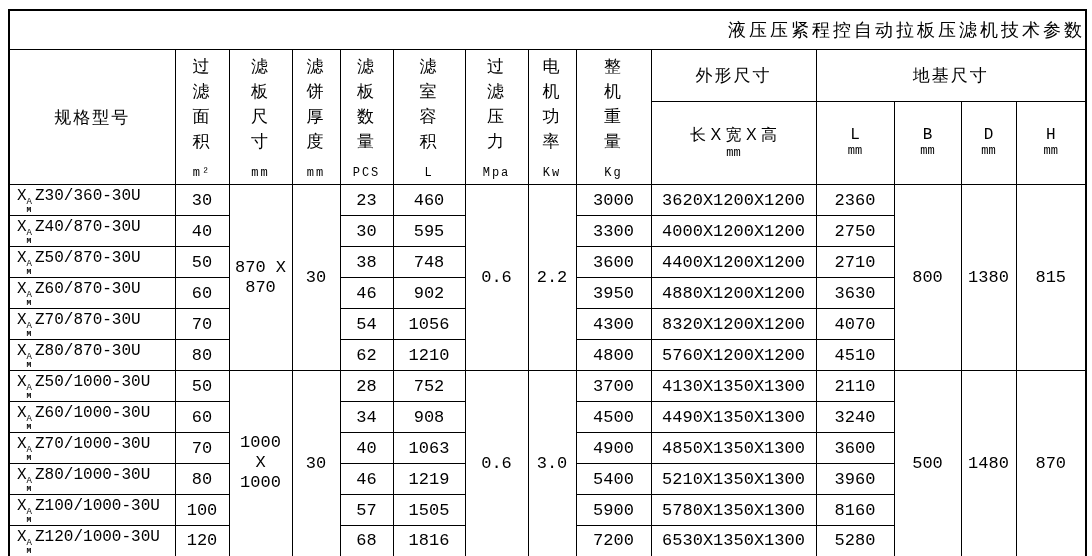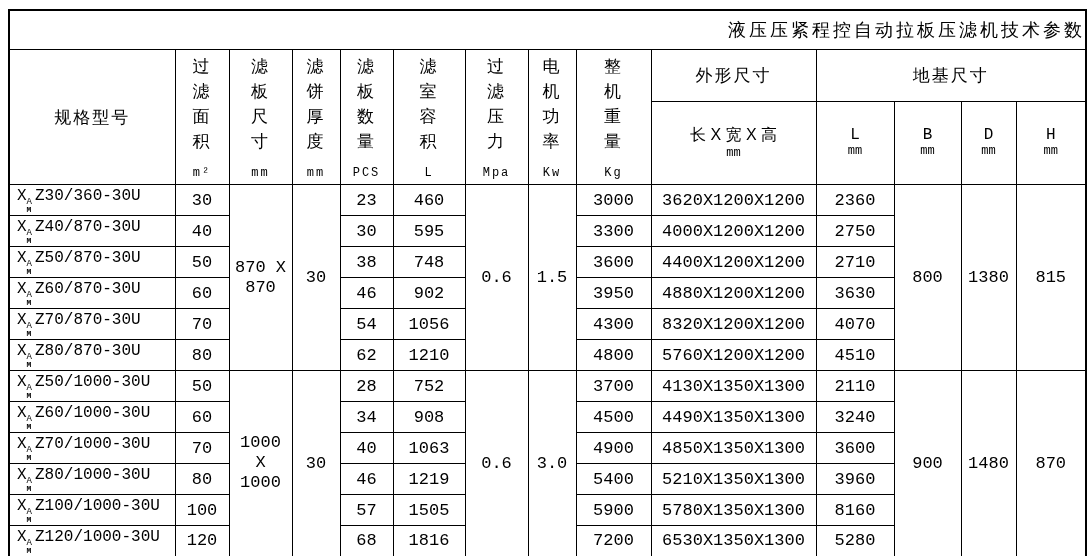--- a/index.html
+++ b/index.html
@@ -175,21 +175,21 @@
               <span class="up">A</span>
               <span class="dn">M</span>
             </span><span>Z30/360-30U</span></td>
     <td>30</td>
     <td rowspan="6" class="pre">870 X
 870</td>
     <td rowspan="6">30</td>
     <td>23</td>
     <td>460</td>
     <td rowspan="6">0.6</td>
-    <td rowspan="6">1.5</td>
+    <td rowspan="6">2.2</td>
     <td>3000</td>
     <td>3620X1200X1200</td>
     <td>2360</td>
     <td rowspan="6">800</td>
     <td rowspan="6">1380</td>
     <td rowspan="6">815</td>
   </tr>
   <tr>
     <td class="model-cell"><span>X</span><span class="ss">
               <span class="up">A</span>
@@ -261,21 +261,21 @@
 X
 1000</td>
     <td rowspan="6">30</td>
     <td>28</td>
     <td>752</td>
     <td rowspan="6">0.6</td>
     <td rowspan="6">3.0</td>
     <td>3700</td>
     <td>4130X1350X1300</td>
     <td>2110</td>
-    <td rowspan="6">900</td>
+    <td rowspan="6">500</td>
     <td rowspan="6">1480</td>
     <td rowspan="6">870</td>
   </tr>
   <tr>
     <td class="model-cell"><span>X</span><span class="ss">
               <span class="up">A</span>
               <span class="dn">M</span>
             </span><span>Z60/1000-30U</span></td>
     <td>60</td>
     <td>34</td>

